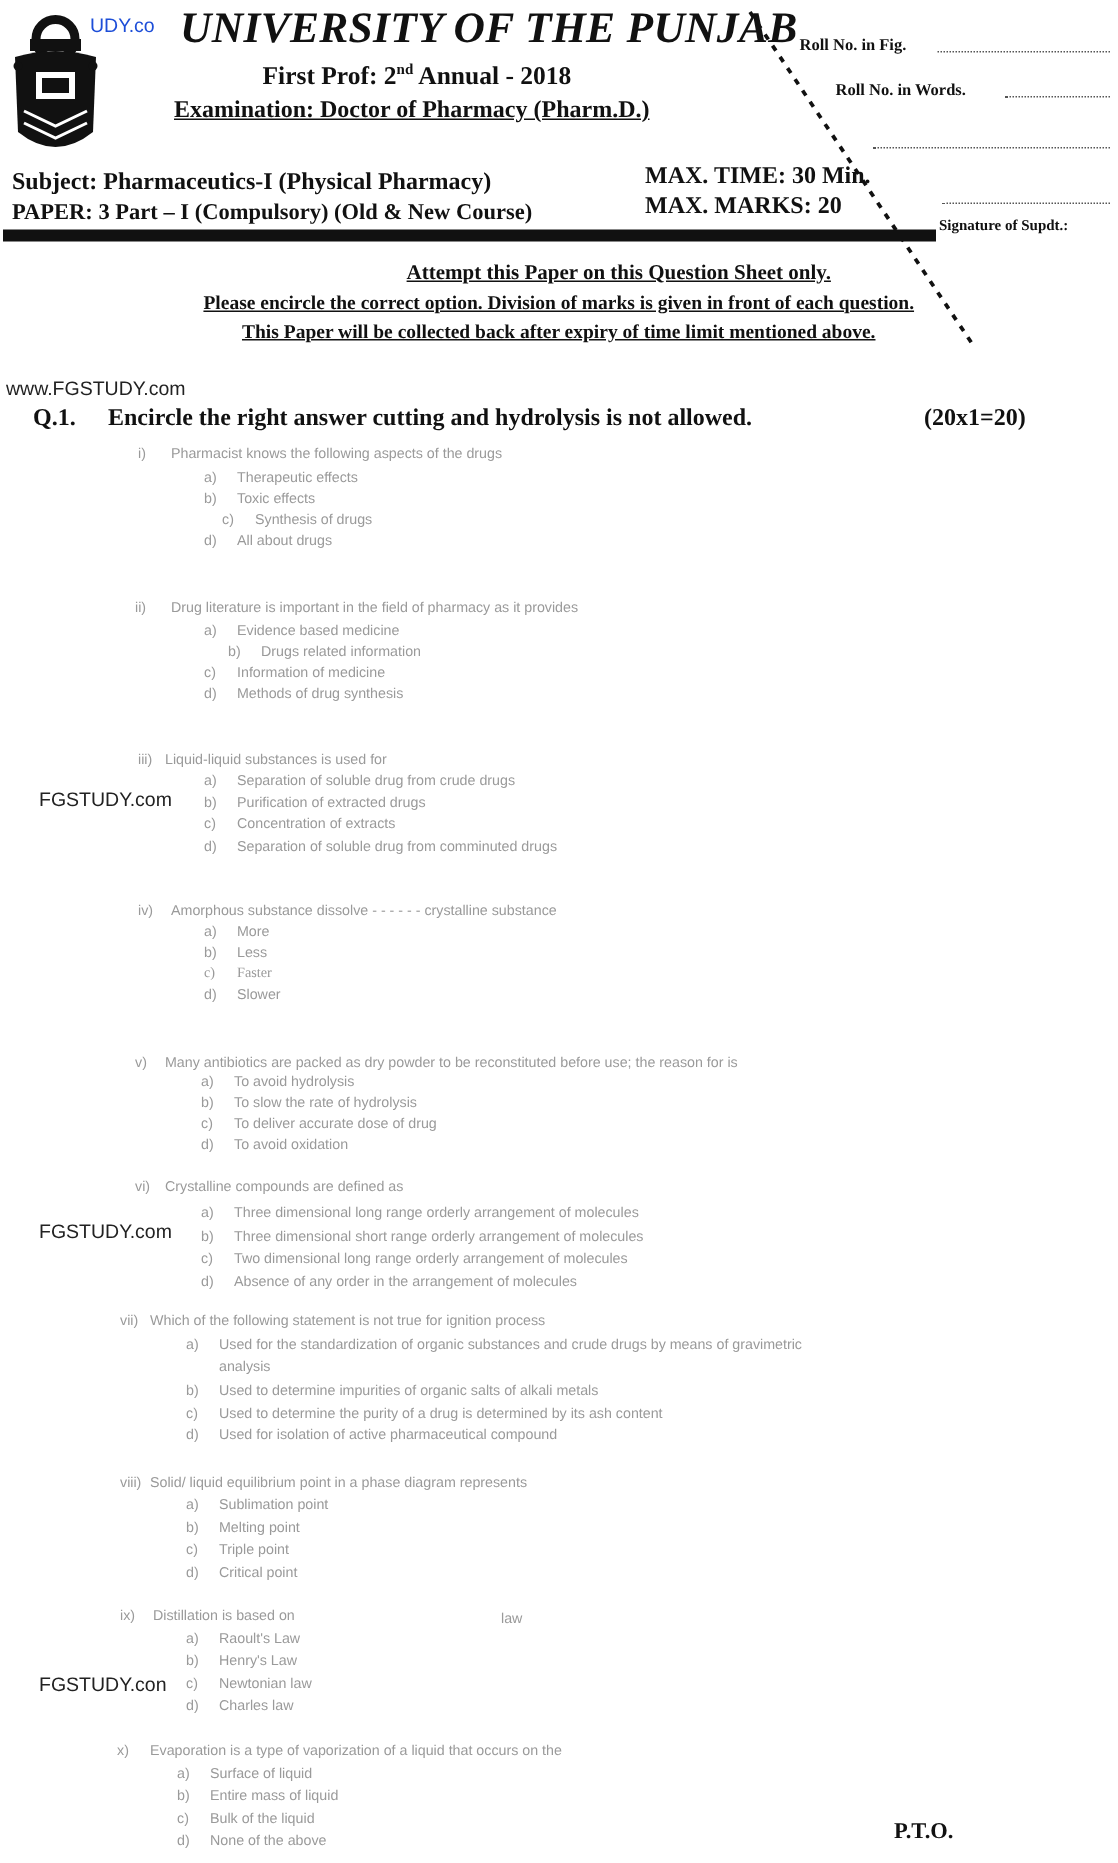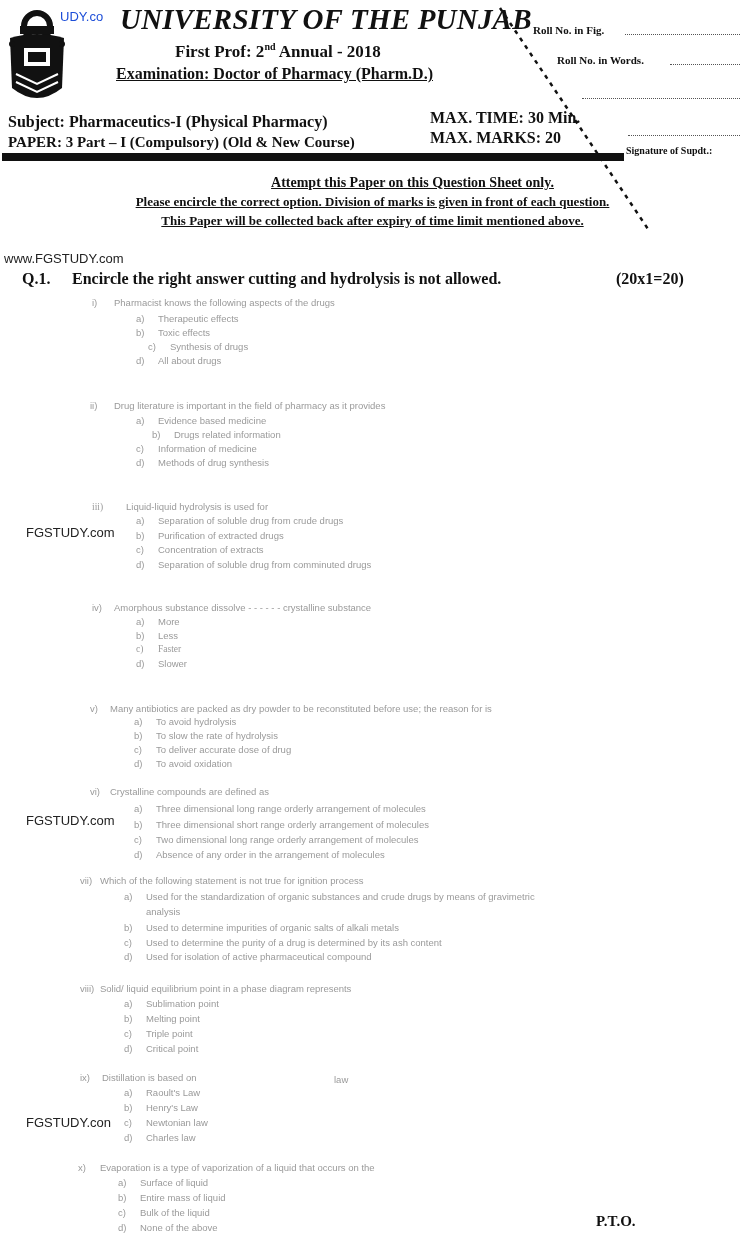--- a/index.html
+++ b/index.html
@@ -82,21 +82,21 @@
 <div class="abs opt" style="left:136px; top:327px;"><span class="lbl">b)</span><span>Toxic effects</span></div>
 <div class="abs opt" style="left:136px; top:341px;margin-left:12px;"><span class="lbl">c)</span><span>Synthesis of drugs</span></div>
 <div class="abs opt" style="left:136px; top:355px;"><span class="lbl">d)</span><span>All about drugs</span></div>
 
 <div class="abs qtext" style="left:90px; top:400px;"><span style="display:inline-block;width:24px;">ii)</span><span>Drug literature is important in the field of pharmacy as it provides</span></div>
 <div class="abs opt" style="left:136px; top:415px;"><span class="lbl">a)</span><span>Evidence based medicine</span></div>
 <div class="abs opt" style="left:136px; top:429px;margin-left:16px;"><span class="lbl">b)</span><span>Drugs related information</span></div>
 <div class="abs opt" style="left:136px; top:443px;"><span class="lbl">c)</span><span>Information of medicine</span></div>
 <div class="abs opt" style="left:136px; top:457px;"><span class="lbl">d)</span><span>Methods of drug synthesis</span></div>
 
-<div class="abs qtext" style="left:92px; top:501px;"><span style="display:inline-block;width:34px;font-family:Liberation Serif, serif;">iii)</span><span>Liquid-liquid hydrolysis is used for</span></div>
+<div class="abs qtext" style="left:92px; top:501px;"><span style="display:inline-block;width:18px;">iii)</span><span>Liquid-liquid substances is used for</span></div>
 <div class="abs opt" style="left:136px; top:515px;"><span class="lbl">a)</span><span>Separation of soluble drug from crude drugs</span></div>
 <div class="abs wm" style="left:26px; top:525px;">FGSTUDY.com</div>
 <div class="abs opt" style="left:136px; top:530px;"><span class="lbl">b)</span><span>Purification of extracted drugs</span></div>
 <div class="abs opt" style="left:136px; top:544px;"><span class="lbl">c)</span><span>Concentration of extracts</span></div>
 <div class="abs opt" style="left:136px; top:559px;"><span class="lbl">d)</span><span>Separation of soluble drug from comminuted drugs</span></div>
 
 <div class="abs qtext" style="left:92px; top:602px;"><span style="display:inline-block;width:22px;">iv)</span><span>Amorphous substance dissolve  - - - - - -  crystalline substance</span></div>
 <div class="abs opt" style="left:136px; top:616px;"><span class="lbl">a)</span><span>More</span></div>
 <div class="abs opt" style="left:136px; top:630px;"><span class="lbl">b)</span><span>Less</span></div>
 <div class="abs opt" style="left:136px; top:644px;font-family:Liberation Serif, serif;"><span class="lbl">c)</span><span>Faster</span></div>

